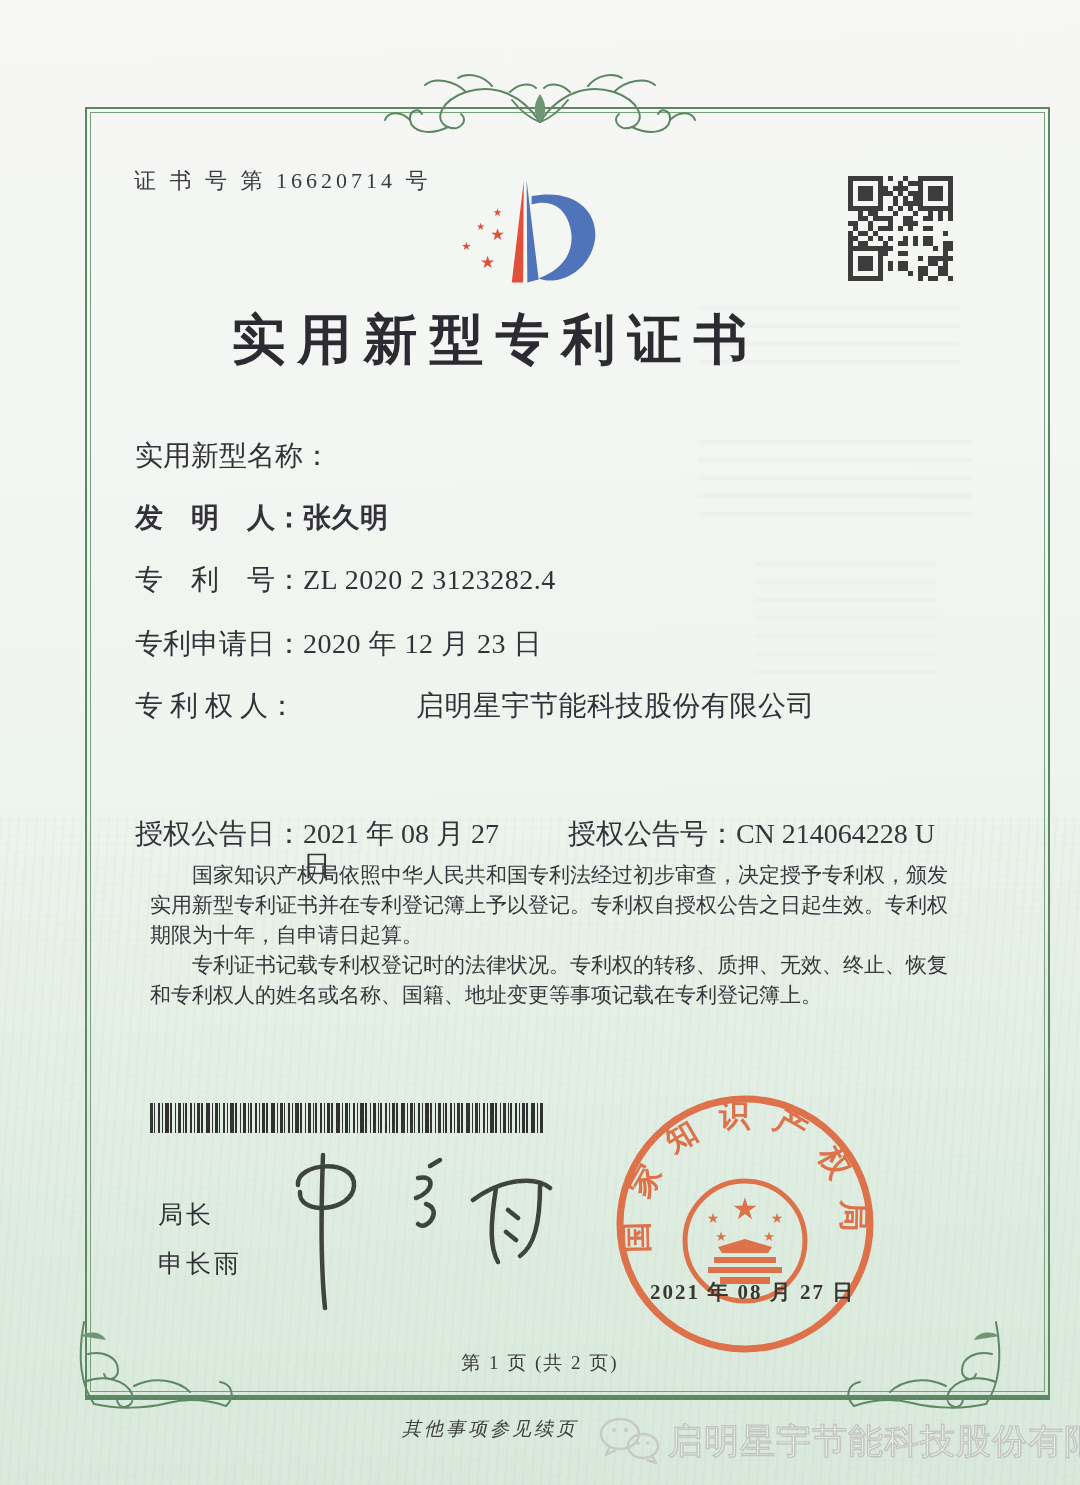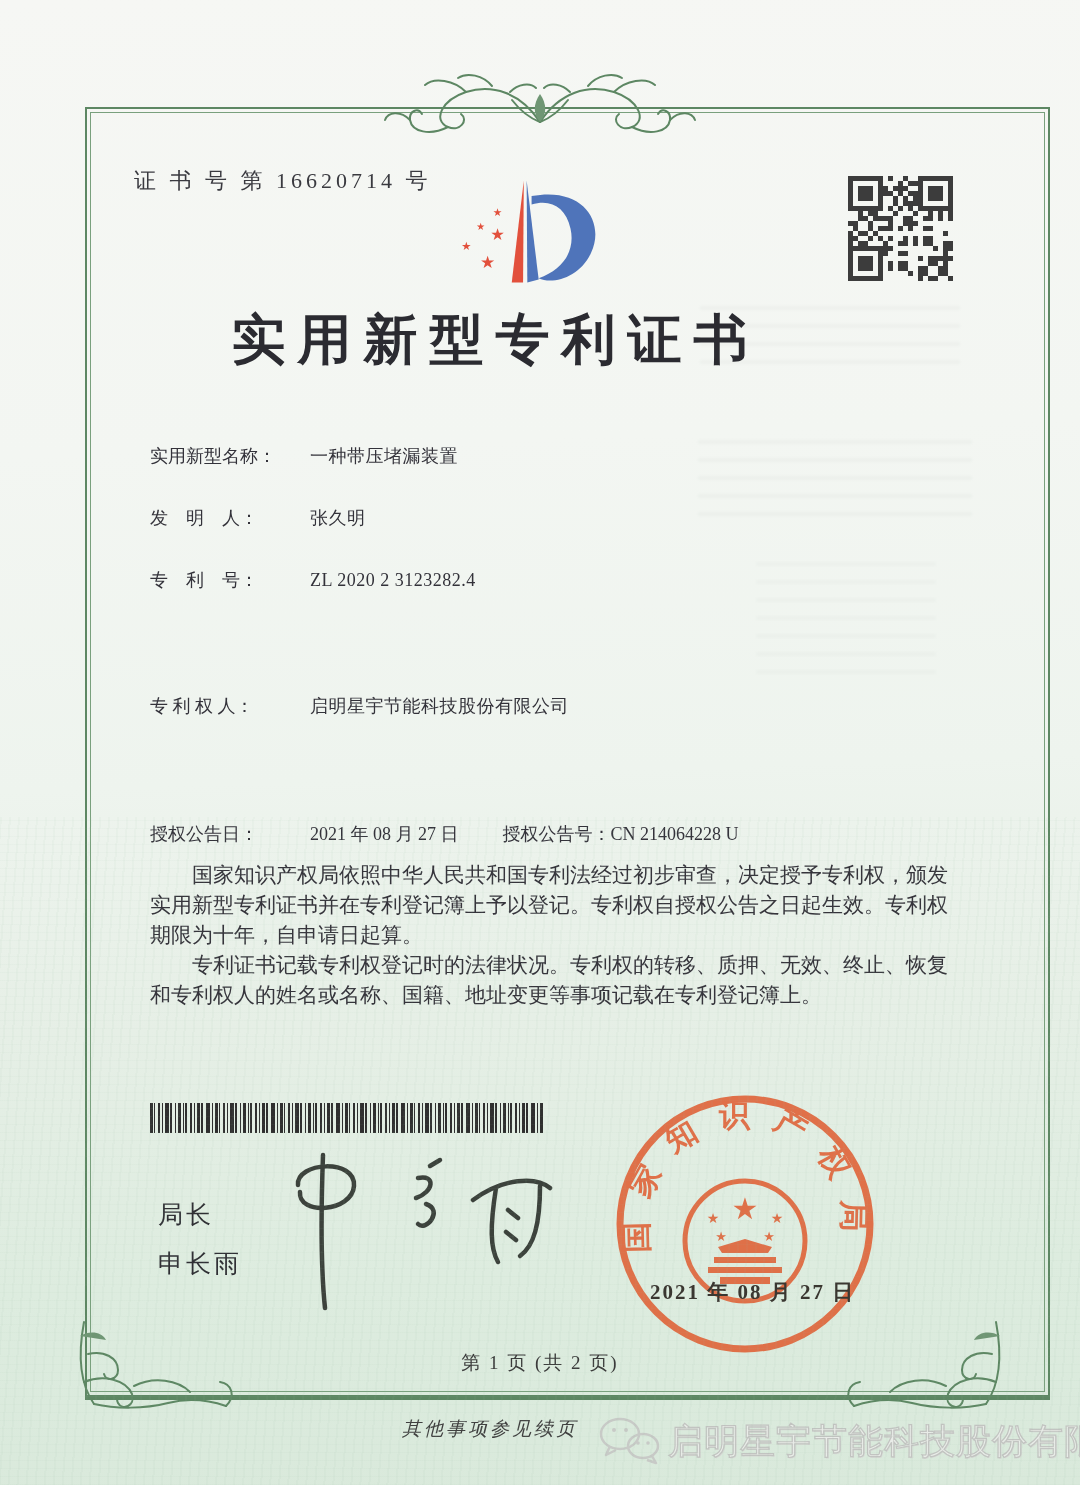--- a/index.html
+++ b/index.html
@@ -25,24 +25,24 @@
   .orn path{stroke:#5d8763;fill:none;stroke-width:2;stroke-linecap:round;}
   .orn path.f{fill:#6f9674;stroke:none;}
   
   .cert-no{position:absolute;left:134px;top:166px;font-size:22px;letter-spacing:4px;color:#3a3a40;}
   .logo{position:absolute;left:448px;top:168px;width:170px;height:134px;}
   .qr{position:absolute;left:848px;top:176px;display:grid;grid-template-columns:repeat(21,5px);grid-auto-rows:5px;}
   .qr .q{background:#3c3c3c;}
   .title{position:absolute;left:0;width:991px;top:304px;margin:0;text-align:center;
     font-size:54px;font-weight:bold;letter-spacing:12px;color:#2b2b31;}
   
-  .row{position:absolute;left:150px;width:800px;font-size:18px;line-height:32px;color:#33323a;display:flex;}
+  .row{position:absolute;left:135px;width:800px;font-size:28px;line-height:32px;color:#33323a;display:flex;}
   .row .lbl{flex:0 0 160px;white-space:pre;}
   .row .val{flex:1;letter-spacing:.5px;}
-  .r1{top:440px;} .r2{top:502px;} .r3{top:564px;} .r4{top:628px;} .r5{top:690px;} .r6{top:750px;}
+  .r1{top:440px;} .r2{top:502px;font-weight:bold;} .r3{top:564px;} .r4{top:628px;} .r5{top:690px;text-align:center;} .r6{top:750px;}
   .r6 .val{max-width:648px;}
   .r7{top:818px;}
   .r7 .pair2{margin-left:44px;white-space:pre;}
   
   .paras{position:absolute;left:150px;top:860px;width:798px;font-size:21px;line-height:30px;
     text-align:justify;color:#35343b;}
   .paras p{margin:0;text-indent:2em;}
   
   .barcode{position:absolute;left:150px;top:1103px;height:30px;white-space:nowrap;font-size:0;}
   .barcode span{display:inline-block;height:100%;background:#2f2f2f;vertical-align:top;}
@@ -582,29 +582,32 @@
       <div class="q"></div>
       <div></div>
       <div></div>
       <div class="q"></div>
     </div>
 
   <h1 class="title">实用新型专利证书</h1>
 
   <div class="row r1">
     <span class="lbl">实用新型名称：</span>
-    <span class="val">一种带压堵漏装置</span>
   </div>
   <div class="row r2">
     <span class="lbl">发　明　人：</span>
     <span class="val">张久明</span>
   </div>
   <div class="row r3">
     <span class="lbl">专　利　号：</span>
     <span class="val">ZL 2020 2 3123282.4</span>
+  </div>
+  <div class="row r4">
+    <span class="lbl">专利申请日：</span>
+    <span class="val">2020 年 12 月 23 日</span>
   </div>
   <div class="row r5">
     <span class="lbl">专 利 权 人：</span>
     <span class="val">启明星宇节能科技股份有限公司</span>
   </div>
   <div class="row r7">
     <span class="lbl">授权公告日：</span>
     <span>2021 年 08 月 27 日</span>
     <span class="pair2"><span>授权公告号：</span><span>CN 214064228 U</span></span>
   </div>

